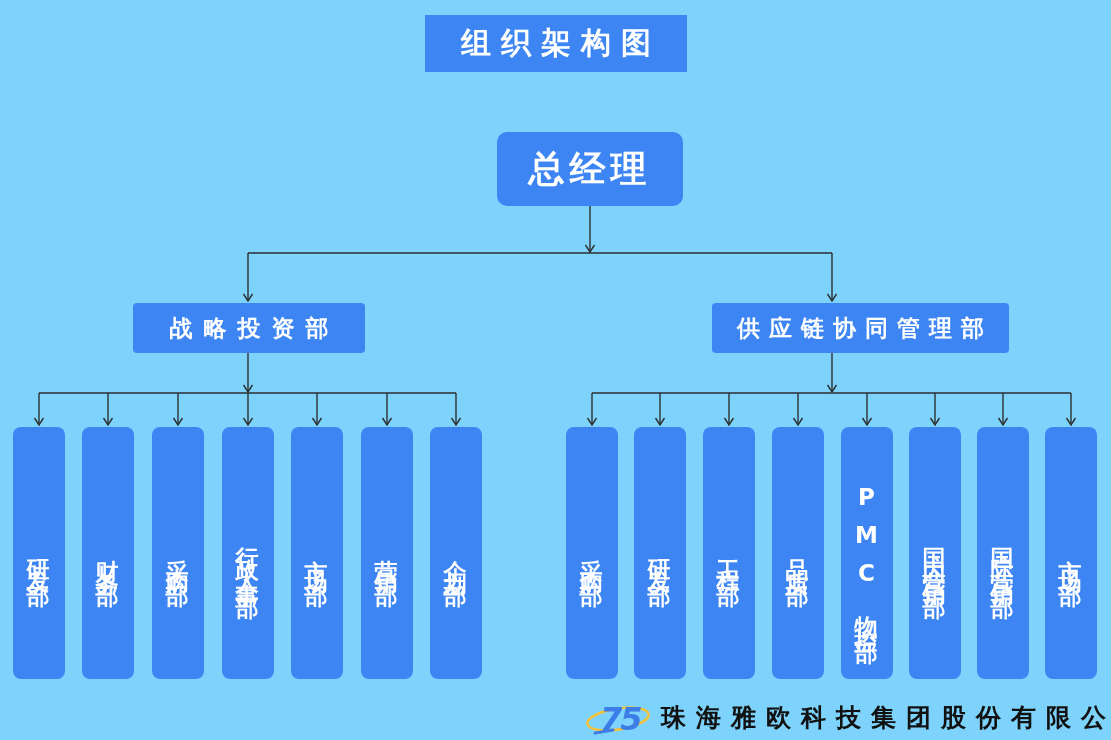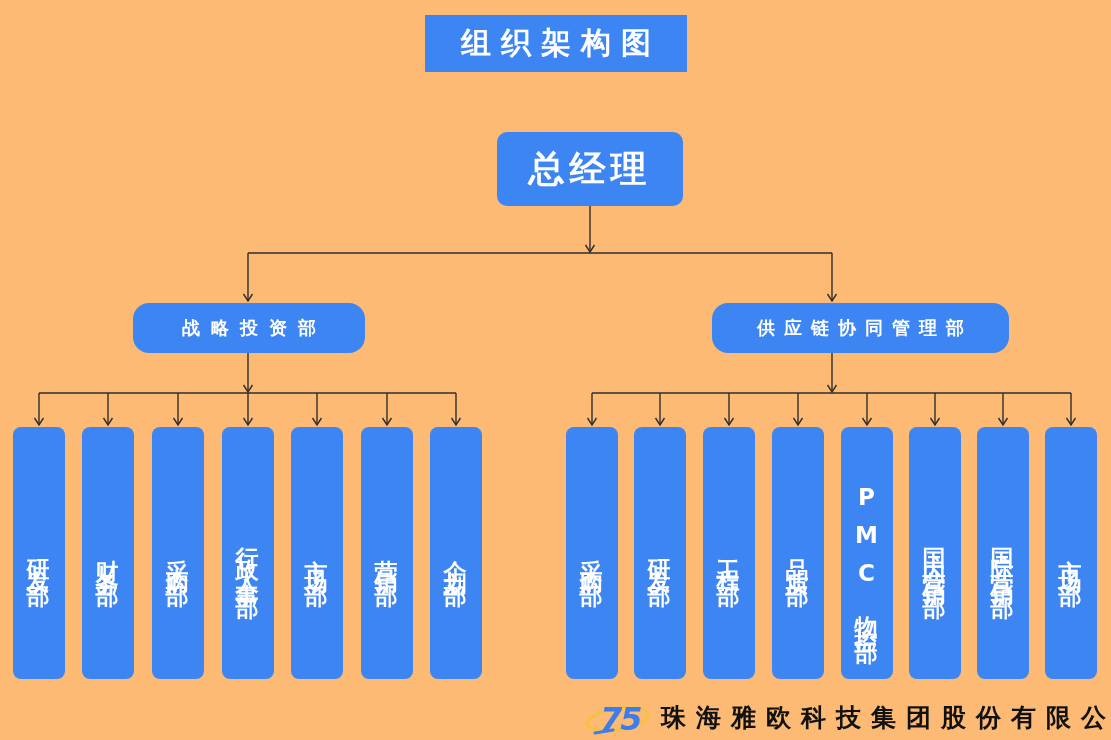--- a/index.html
+++ b/index.html
@@ -5,21 +5,21 @@
   :root{
     --node-blue:#3C85F2;
     --connector:#2E2E2E;
     --node-text:#FFFFFF;
     --logo-blue:#3C7DE8;
     --logo-gold:#F5C33B;
     --footer-text:#111111;
   }
   *{margin:0;padding:0;box-sizing:border-box;}
   body{background:#ffffff;font-family:"DejaVu Sans","Liberation Sans",sans-serif;}
-  .canvas{position:relative;width:1111px;height:740px;background:#fdba74;overflow:hidden;}
+  .canvas{position:relative;width:1111px;height:740px;background:#7dd3fc;overflow:hidden;}
   svg.connector-layer{position:absolute;left:0;top:0;width:1111px;height:740px;pointer-events:none;}
 
   .blue-box{
     position:absolute;
     background:var(--node-blue);
     color:var(--node-text);
     display:flex;align-items:center;justify-content:center;
     font-weight:700;
   }
   .title-box{
@@ -27,22 +27,22 @@
     font-size:30px;letter-spacing:10px;
     padding-left:10px; 
     border-radius:0;
   }
   .gm-box{
     left:497px;top:132px;width:186px;height:74px;
     font-size:36px;letter-spacing:5px;
     border-radius:10px;
   }
   .branch-box{
-    top:303px;height:50px;border-radius:16px;
-    font-size:18px;
+    top:303px;height:50px;border-radius:4px;
+    font-size:23px;
   }
   .branch-left{left:133px;width:232px;letter-spacing:11px;padding-left:11px;}
   .branch-right{left:712px;width:297px;letter-spacing:9px;padding-left:9px;}
 
   .dept-box{
     position:absolute;top:427px;width:52px;height:252px;
     background:var(--node-blue);
     border-radius:8px;
     display:flex;align-items:center;justify-content:center;
   }

